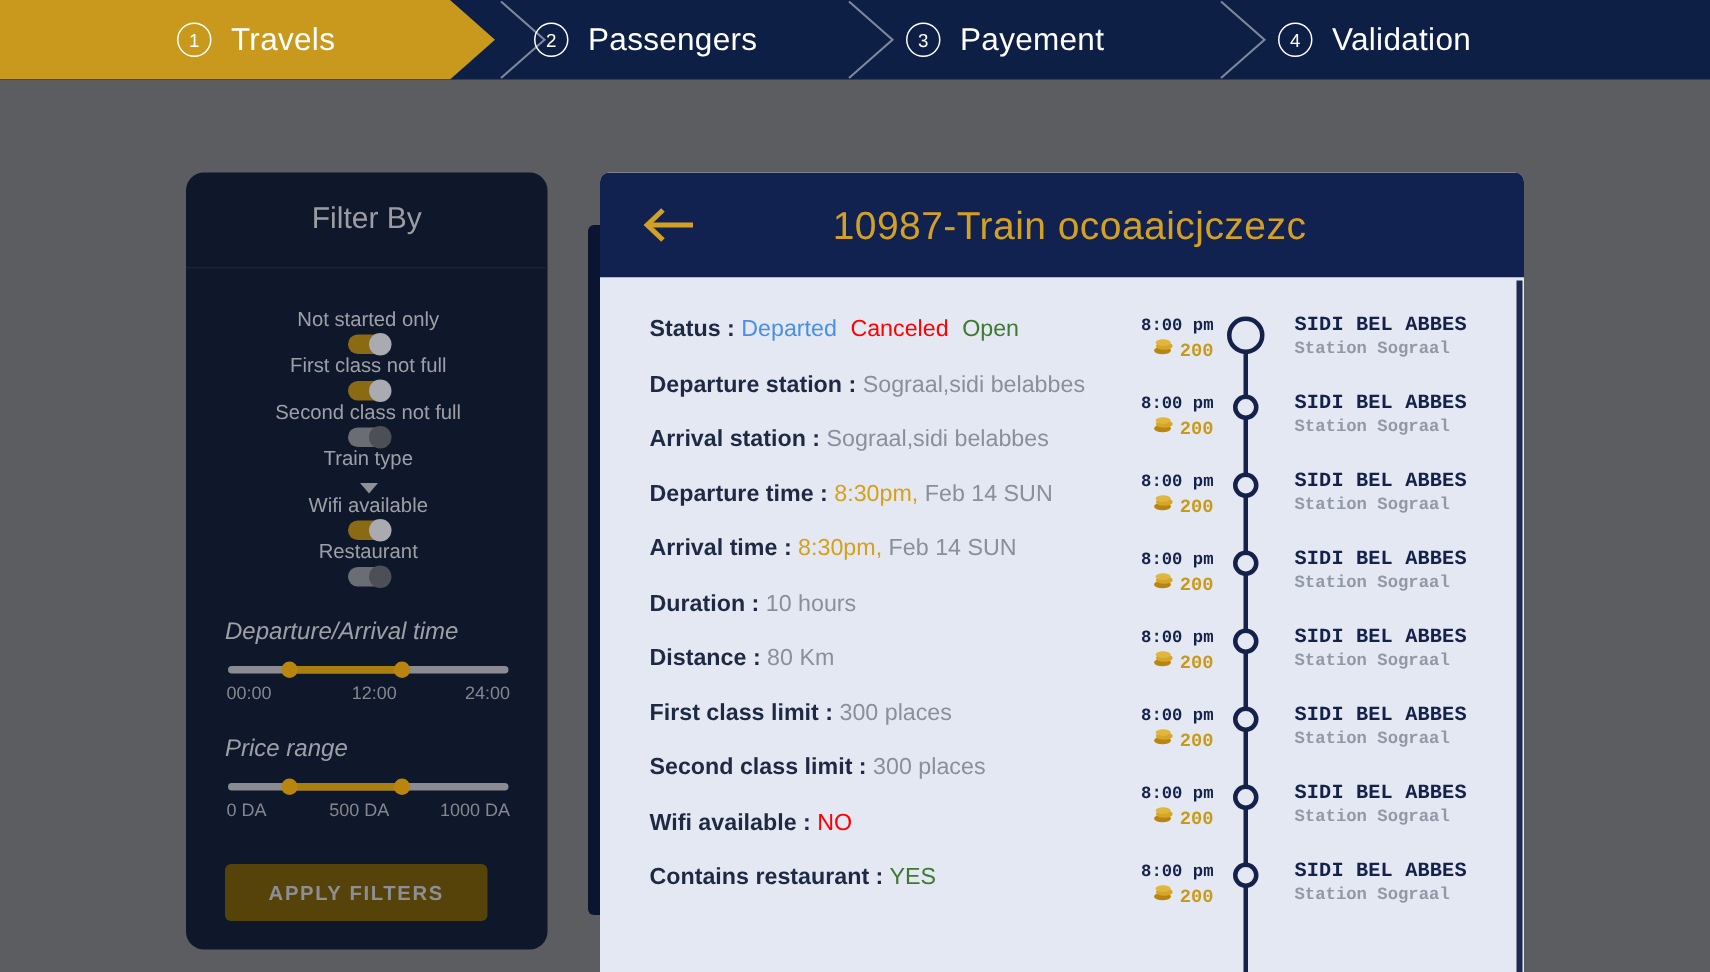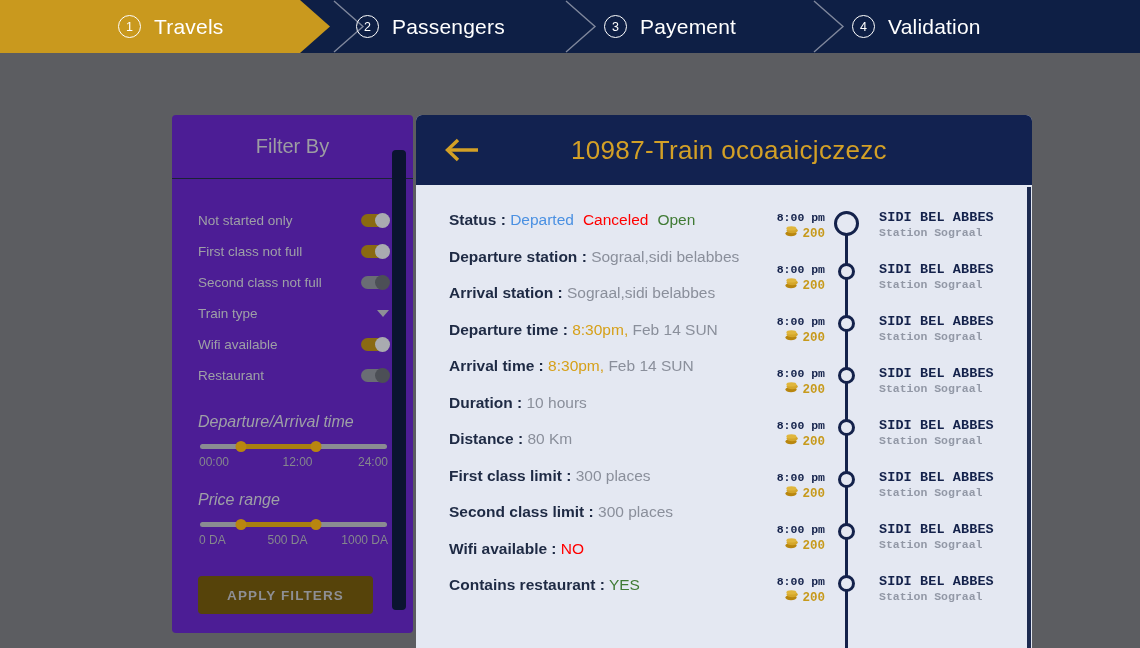--- a/index.html
+++ b/index.html
@@ -37,34 +37,33 @@
   .step-label { font-size: 21px; color: #ffffff; letter-spacing: .2px; }
   .chev {
     position: absolute; top: 0; height: 53px; width: 34px;
   }
   .chev svg { display: block; }
 
   
   .sidebar {
     position: absolute; left: 124px; top: 115px;
     width: 241px; height: 518px;
-    background: #4c1d95;
-    border-radius: 4px;
-    margin-left: 48px;
+    background: #0f172a;
+    border-radius: 12px;
   }
   .sidebar-head {
     height: 64px;
     display: flex; align-items: center; justify-content: center;
     border-bottom: 1px solid #1b2335;
   }
   .sidebar-head span { font-size: 20px; color: #9c9da2; }
   .filters { padding: 26px 24px 0 26px; }
   .frow {
     display: flex; align-items: center; justify-content: space-between;
-    height: 31px; margin-bottom: 0px;
+    height: 31px; margin-bottom: 0px; flex-direction: column;
   }
   .frow + .frow { margin-top: 0; }
   .frow-label { font-size: 13.5px; color: #9ea0a6; }
 
   .toggle {
     width: 28px; height: 13px; border-radius: 7px;
     position: relative; flex: 0 0 auto;
   }
   .toggle.on  { background: #8a6a12; }
   .toggle.off { background: #6a6d74; }
@@ -125,21 +124,21 @@
   
   .ghost-card {
     position: absolute; left: 392px; top: 150px;
     width: 14px; height: 460px;
     background: #0b1430;
     border-radius: 4px;
   }
 
   
   .panel {
-    position: absolute; left: 416px; top: 115px;
+    position: absolute; left: 400px; top: 115px;
     width: 616px; height: 533px;
     border-radius: 6px 6px 0 0;
     overflow: hidden;
     background: #e4e8f2;
   }
   .panel-head {
     height: 70px; background: #122250;
     display: flex; align-items: center;
   }
   .back-arrow {

